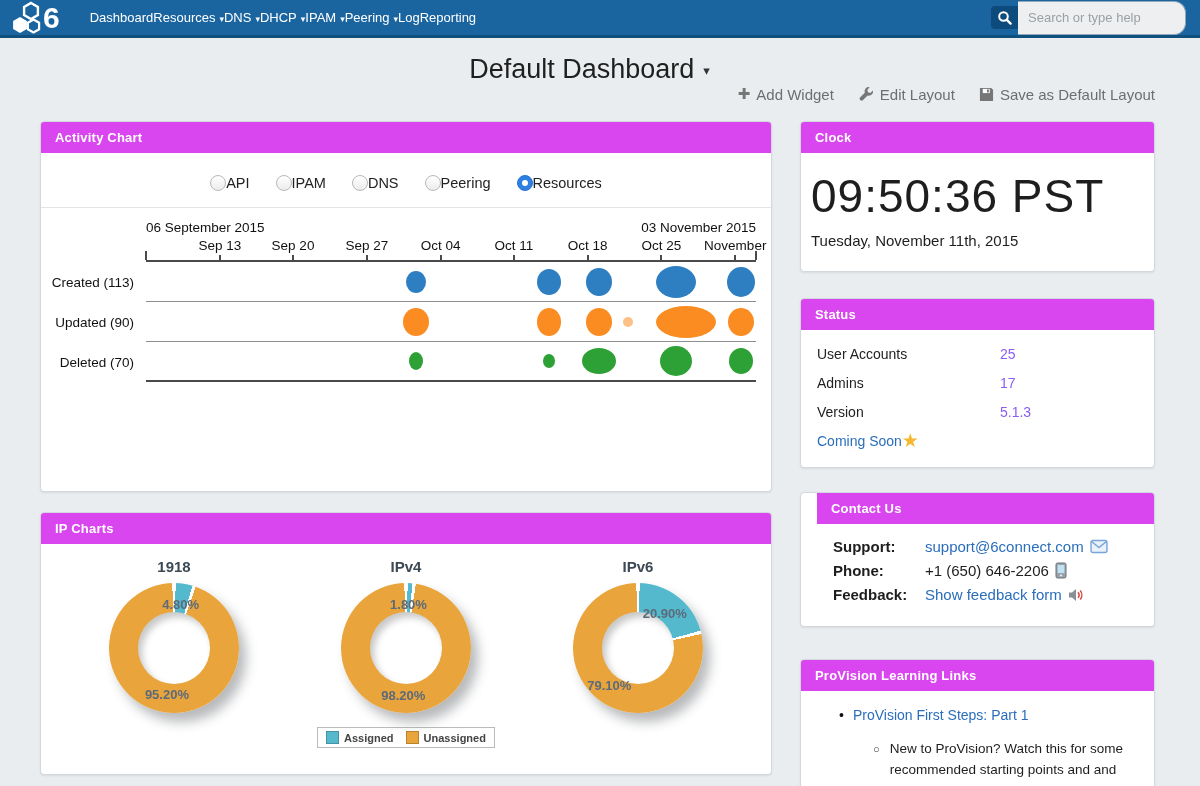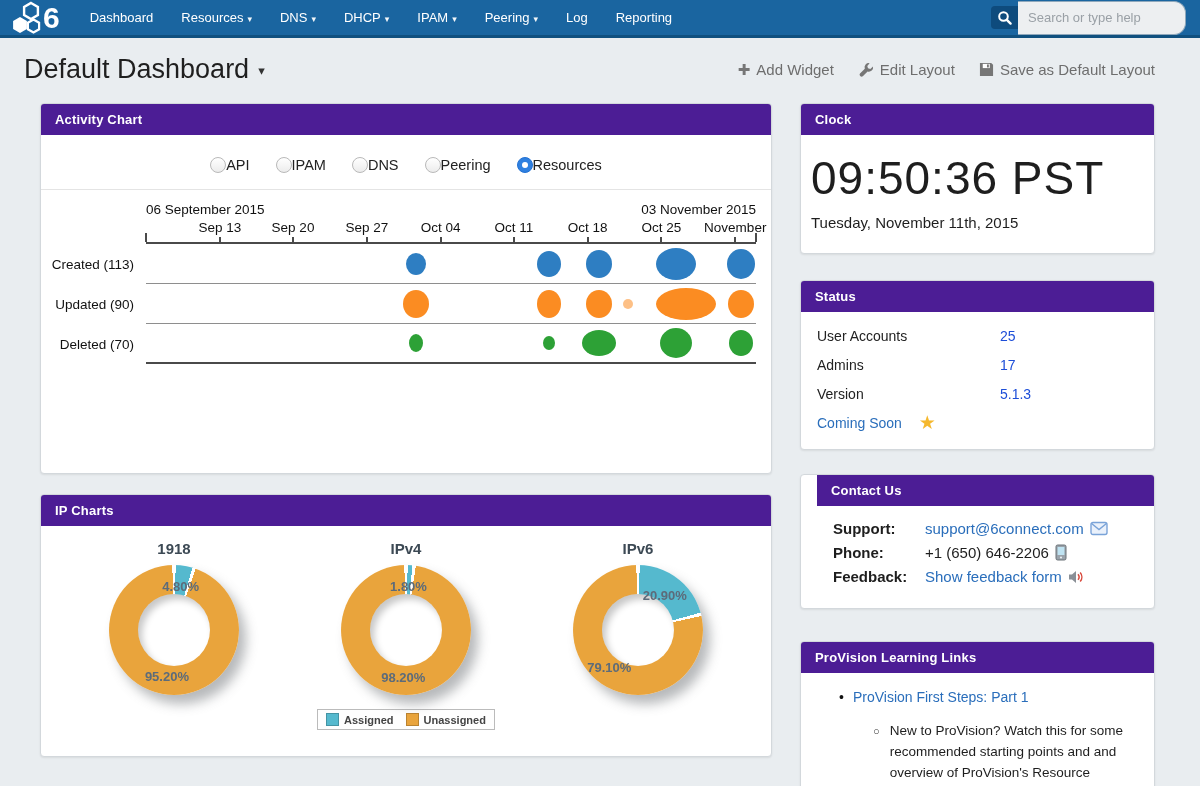--- a/index.html
+++ b/index.html
@@ -4,47 +4,47 @@
 <style>
   * { margin:0; padding:0; box-sizing:border-box; }
   html,body { width:1200px; height:786px; overflow:hidden; }
   body { background:#E9EDF0; font-family:"Liberation Sans","DejaVu Sans",sans-serif; color:#222; }
 
   
   .navbar { height:38px; background:#1A65A0; border-bottom:3px solid #10507F;
             display:flex; align-items:center; padding:0 14px 0 12px; }
   .brand { display:flex; align-items:center; margin-right:30px; cursor:pointer; }
   .brand-6 { color:#fff; font-size:30px; font-weight:bold; line-height:32px; margin-left:1px; }
-  .nav-items { display:flex; align-items:center; gap:28px; }
+  .nav-items { display:flex; align-items:center; }
   .nav-item { color:#fff; font-size:13px; text-decoration:none; cursor:pointer; white-space:nowrap; }
   .nav-item .caret { font-size:9px; margin-left:4px; opacity:.95; }
   .search { margin-left:auto; display:flex; align-items:center; }
   .search-btn { width:27px; height:23px; background:#0E4B7D; border:none; border-radius:4px 0 0 4px;
                 display:flex; align-items:center; justify-content:center; cursor:pointer; }
   .search-input { width:168px; height:34px; border:1px solid #8FA8BC; border-left:none;
                   border-radius:0 12px 12px 0; background:#EDEFF1; font-size:13px; padding:0 10px;
                   color:#555; outline:none; font-family:inherit; }
   .search-input::placeholder { color:#9AA0A6; }
 
   
-  .page-header { display:flex; align-items:center; padding:16px 45px 12px 24px; }
+  .page-header { display:flex; align-items:center; padding:16px 45px 12px 24px;flex-direction:column; }
   .page-title { font-size:27px; font-weight:500; color:#1F1F1F; cursor:pointer; }
   .title-caret { font-size:13px; color:#333; margin-left:9px; vertical-align:3px; }
   .actions { margin-left:auto; display:flex; align-items:center; gap:24px; }
   .action { display:flex; align-items:center; gap:6px; color:#6E6E6E; font-size:15px; cursor:pointer; }
   .action .plus-glyph { font-size:15px; color:#767676; }
 
   
   .main { display:flex; gap:28px; padding:6px 45px 0 40px; align-items:flex-start; }
   .col-left { width:732px; flex:none; }
   .col-right { width:355px; flex:none; }
 
   .panel { background:#fff; border:1px solid #D3D8DC; border-radius:4px;
            box-shadow:0 1px 2px rgba(0,0,0,.08); overflow:hidden; }
-  .panel-header { background:#4c1d95; color:#fff; font-size:13px; font-weight:bold;
+  .panel-header { background:#d946ef; color:#fff; font-size:13px; font-weight:bold;
                   padding:8px 14px; letter-spacing:.2px; }
 
   
   .activity-body { height:338px; }
   .filters { display:flex; justify-content:center; align-items:center; gap:26px;
              padding:22px 0 16px; border-bottom:1px solid #E4E4E4; }
   .filter { display:flex; align-items:center; cursor:pointer; font-size:14.5px; color:#222; }
   .radio { width:16px; height:16px; border:1px solid #B9B9B9; border-radius:50%;
            background:linear-gradient(#fff,#ECECEC); position:relative; flex:none; }
   .radio.checked { background:#2F80E0; border-color:#2472D4; }
@@ -87,23 +87,23 @@
   
   .clock-panel { margin-bottom:26px; }
   .clock-body { text-align:left; padding:16px 10px 22px; }
   .clock-time { font-size:46px; color:#1E1E1E; letter-spacing:1px; }
   .clock-date { font-size:15px; margin-top:9px; color:#1E1E1E; }
 
   .status-panel { margin-bottom:24px; }
   .status-body { padding:16px 16px 18px; }
   .status-row { display:flex; font-size:14px; margin-bottom:13px; }
   .s-label { width:57%; color:#222; }
-  .s-value { color:#1d4ed8; }
+  .s-value { color:#8b5cf6; }
   .link { color:#2A6EBB; text-decoration:none; cursor:pointer; }
-  .status-link-row { font-size:14px; display:flex; align-items:center; gap:17px; margin-top:2px; }
+  .status-link-row { font-size:14px; display:flex; align-items:center; gap:0; margin-top:2px; }
   .star { font-size:19px; line-height:14px; }
 
   .contact-panel { margin-bottom:32px;padding-left:16px; }
   .contact-body { padding:14px 16px 16px; }
   .contact-row { display:flex; align-items:center; font-size:15px; margin-bottom:7px; }
   .c-label { width:92px; flex:none; font-weight:bold; color:#1E1E1E; }
   .c-value { display:flex; align-items:center; gap:6px; }
   .c-plain { color:#1E1E1E; }
 
   .learning-body { padding:16px 16px 30px; }

